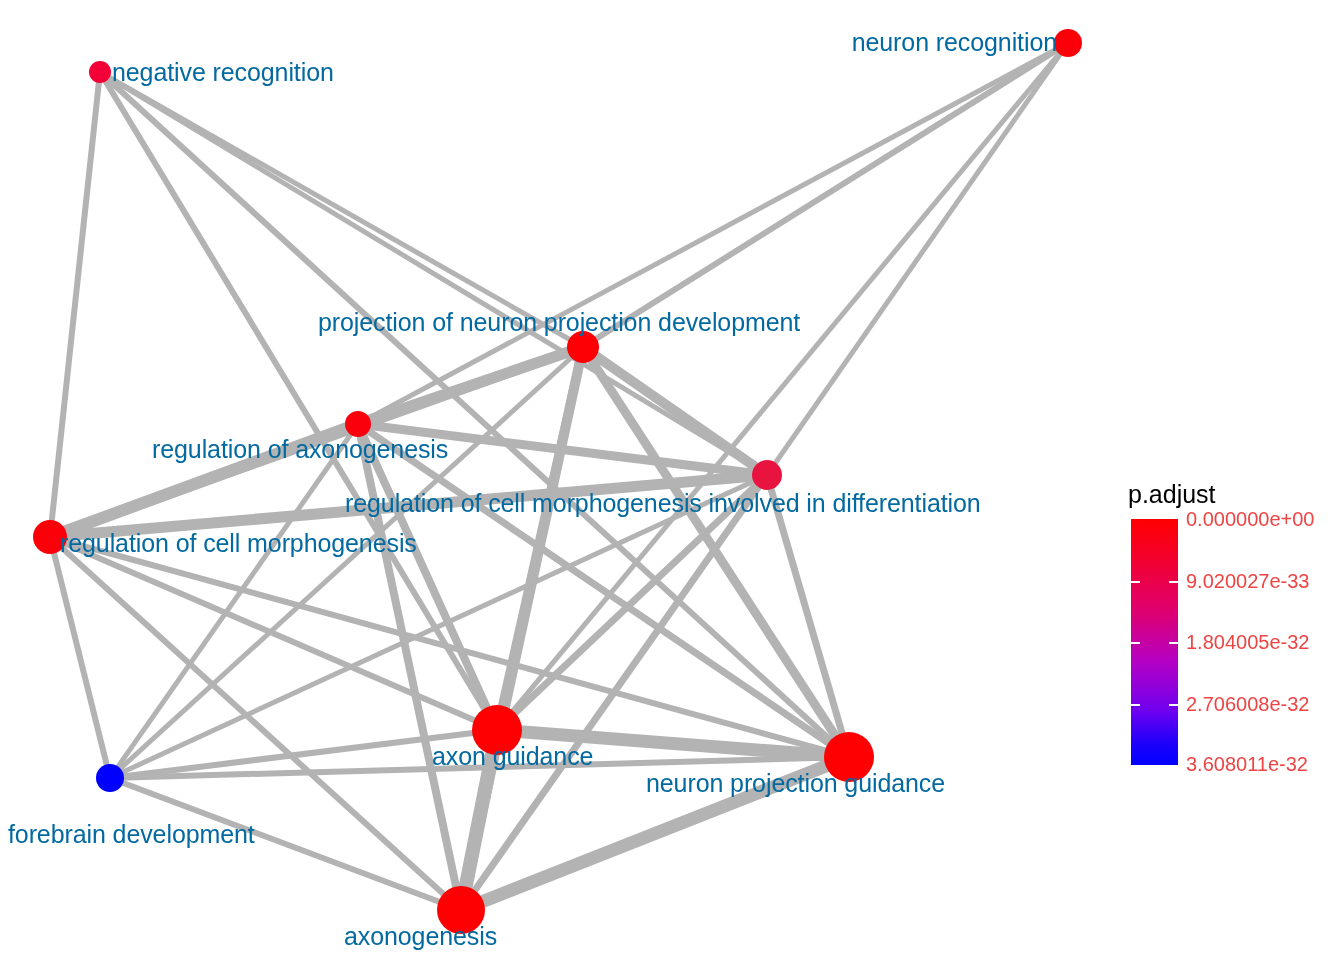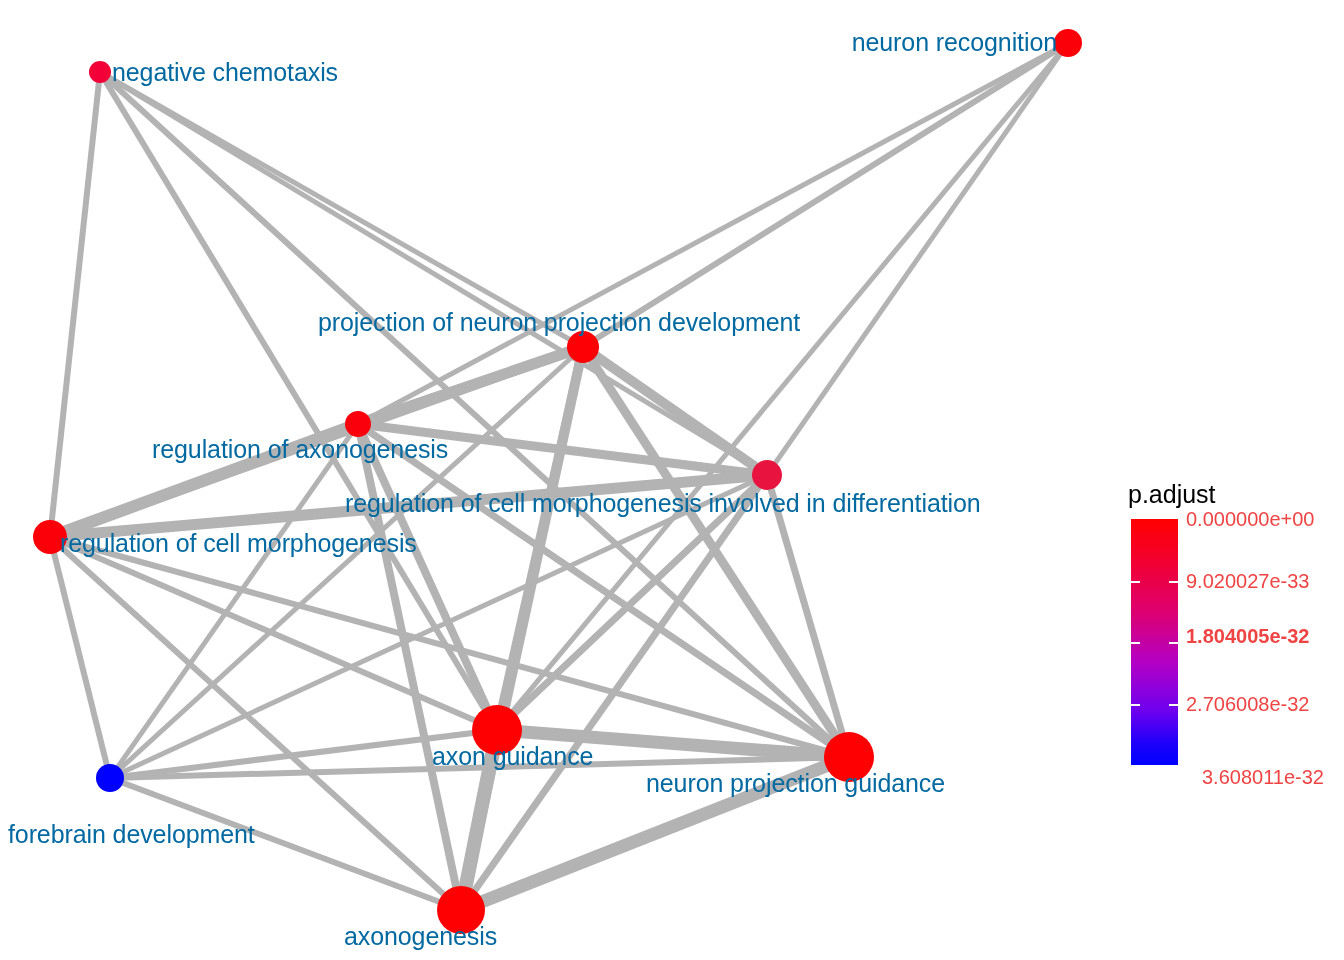--- a/index.html
+++ b/index.html
@@ -164,21 +164,21 @@
         <circle cx="767" cy="475" r="15" fill="#e8143f"></circle>
         <circle cx="50" cy="537" r="17" fill="#fb0009"></circle>
         <circle cx="497" cy="730" r="25" fill="#fe0002"></circle>
         <circle cx="849" cy="757" r="25" fill="#fe0002"></circle>
         <circle cx="110" cy="778" r="14" fill="#0000ff"></circle>
         <circle cx="461" cy="910" r="24" fill="#fe0002"></circle>
       </g>
   </svg>
 
   <div id="label-layer">
-      <div class="node-label" style="left: 112px; top: 60px;">negative chemotaxis</div>
+      <div class="node-label" style="left: 112px; top: 60px;">negative recognition</div>
       <div class="node-label" style="left: auto; top: 30px; right: 287px;">neuron recognition</div>
       <div class="node-label" style="left: 318px; top: 310px;">projection of neuron projection development</div>
       <div class="node-label" style="left: 152px; top: 437px;">regulation of axonogenesis</div>
       <div class="node-label" style="left: 345px; top: 491px;">regulation of cell morphogenesis involved in differentiation</div>
       <div class="node-label" style="left: 60px; top: 531px;">regulation of cell morphogenesis</div>
       <div class="node-label" style="left: 432px; top: 744px;">axon guidance</div>
       <div class="node-label" style="left: 646px; top: 771px;">neuron projection guidance</div>
       <div class="node-label" style="left: 8px; top: 786px; margin-top: 36px;">forebrain development</div>
       <div class="node-label" style="left: 344px; top: 924px;">axonogenesis</div>
     </div>
@@ -187,21 +187,21 @@
   <div id="color-legend">
     <div class="legend-title" style="left:0; top:0;">p.adjust</div>
     <div id="gradient-bar"></div>
     <div id="color-legend-ticks">
         <div class="grad-text" style="top: 39px;">0.000000e+00</div>
         <div class="grad-tick left" style="top: 100.5px;"></div>
         <div class="grad-tick right" style="top: 100.5px;"></div>
         <div class="grad-text" style="top: 100.5px;">9.020027e-33</div>
         <div class="grad-tick left" style="top: 162px;"></div>
         <div class="grad-tick right" style="top: 162px;"></div>
-        <div class="grad-text" style="top: 156px; font-weight: bold;">1.804005e-32</div>
+        <div class="grad-text" style="top: 162px;">1.804005e-32</div>
         <div class="grad-tick left" style="top: 223.5px;"></div>
         <div class="grad-tick right" style="top: 223.5px;"></div>
         <div class="grad-text" style="top: 223.5px;">2.706008e-32</div>
-        <div class="grad-text" style="top: 297px; margin-left: 16px;">3.608011e-32</div>
+        <div class="grad-text" style="top: 284px;">3.608011e-32</div>
       </div>
   </div>
 
 </div>
 
 </body></html>

